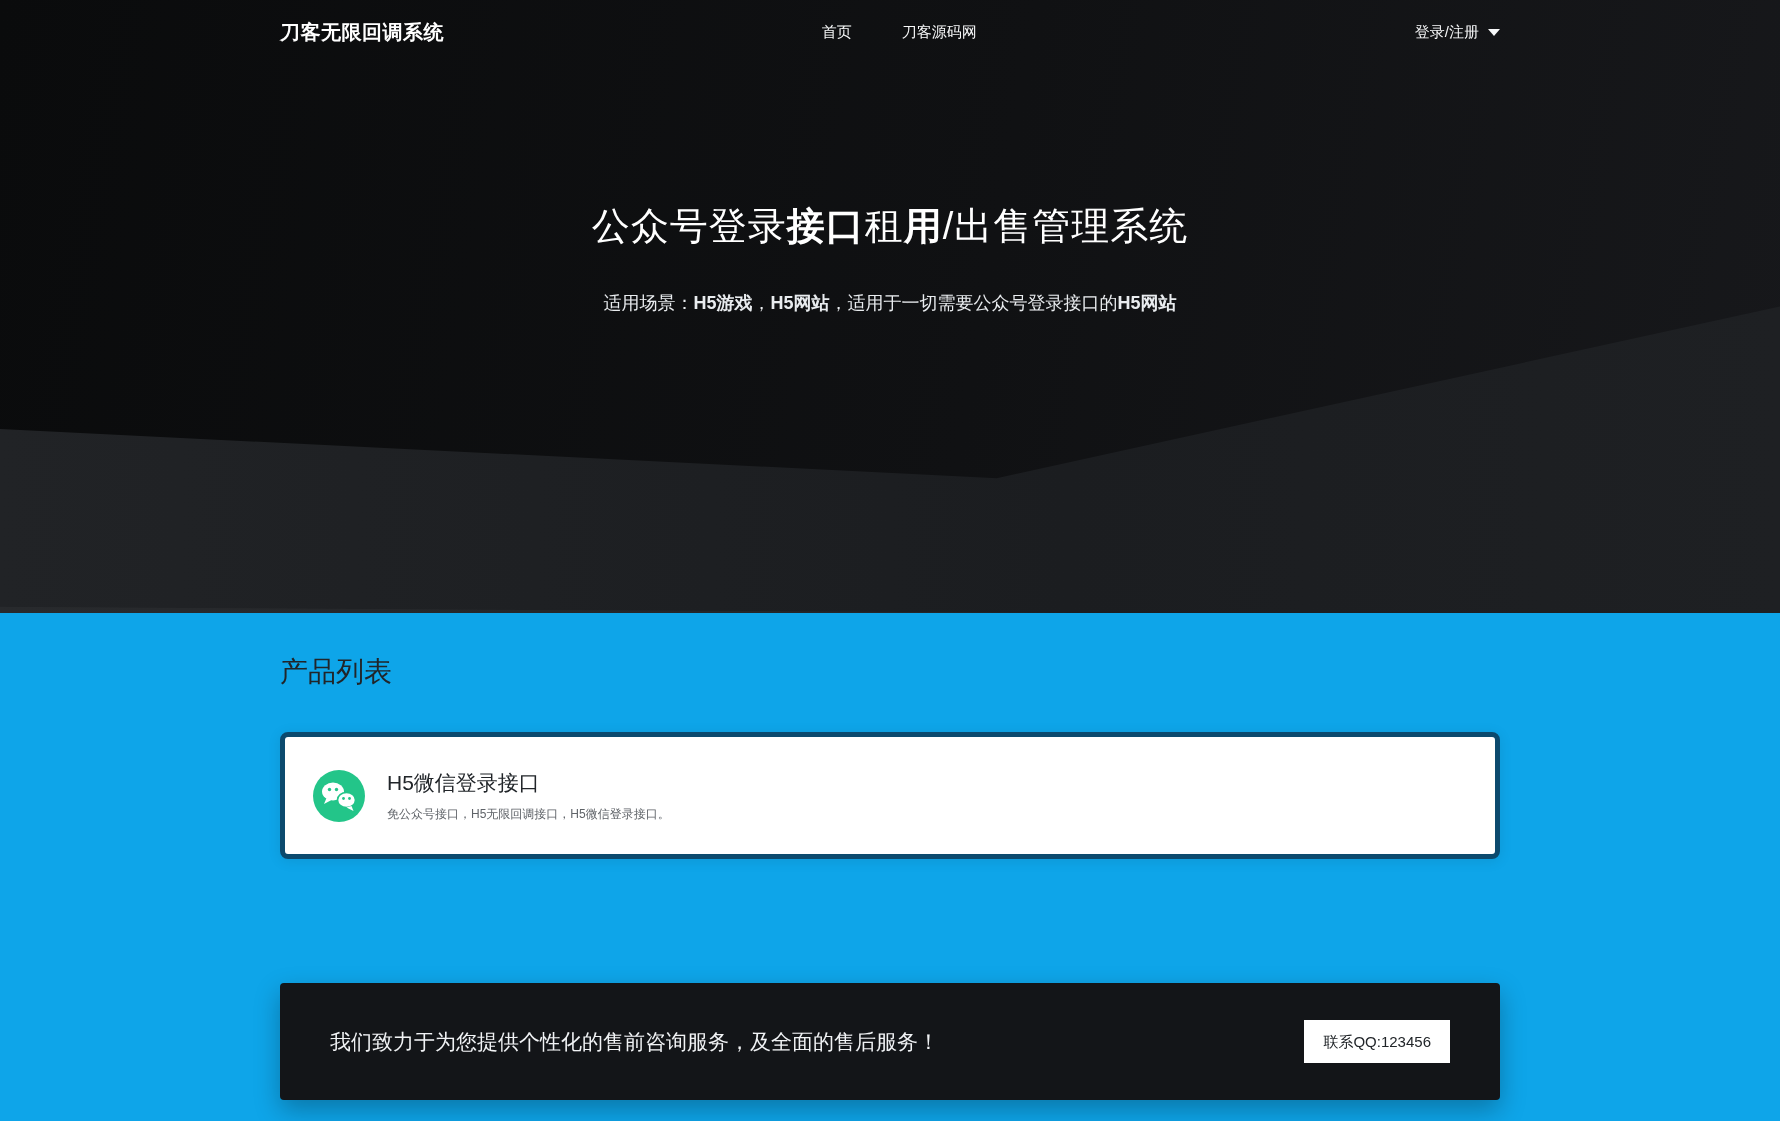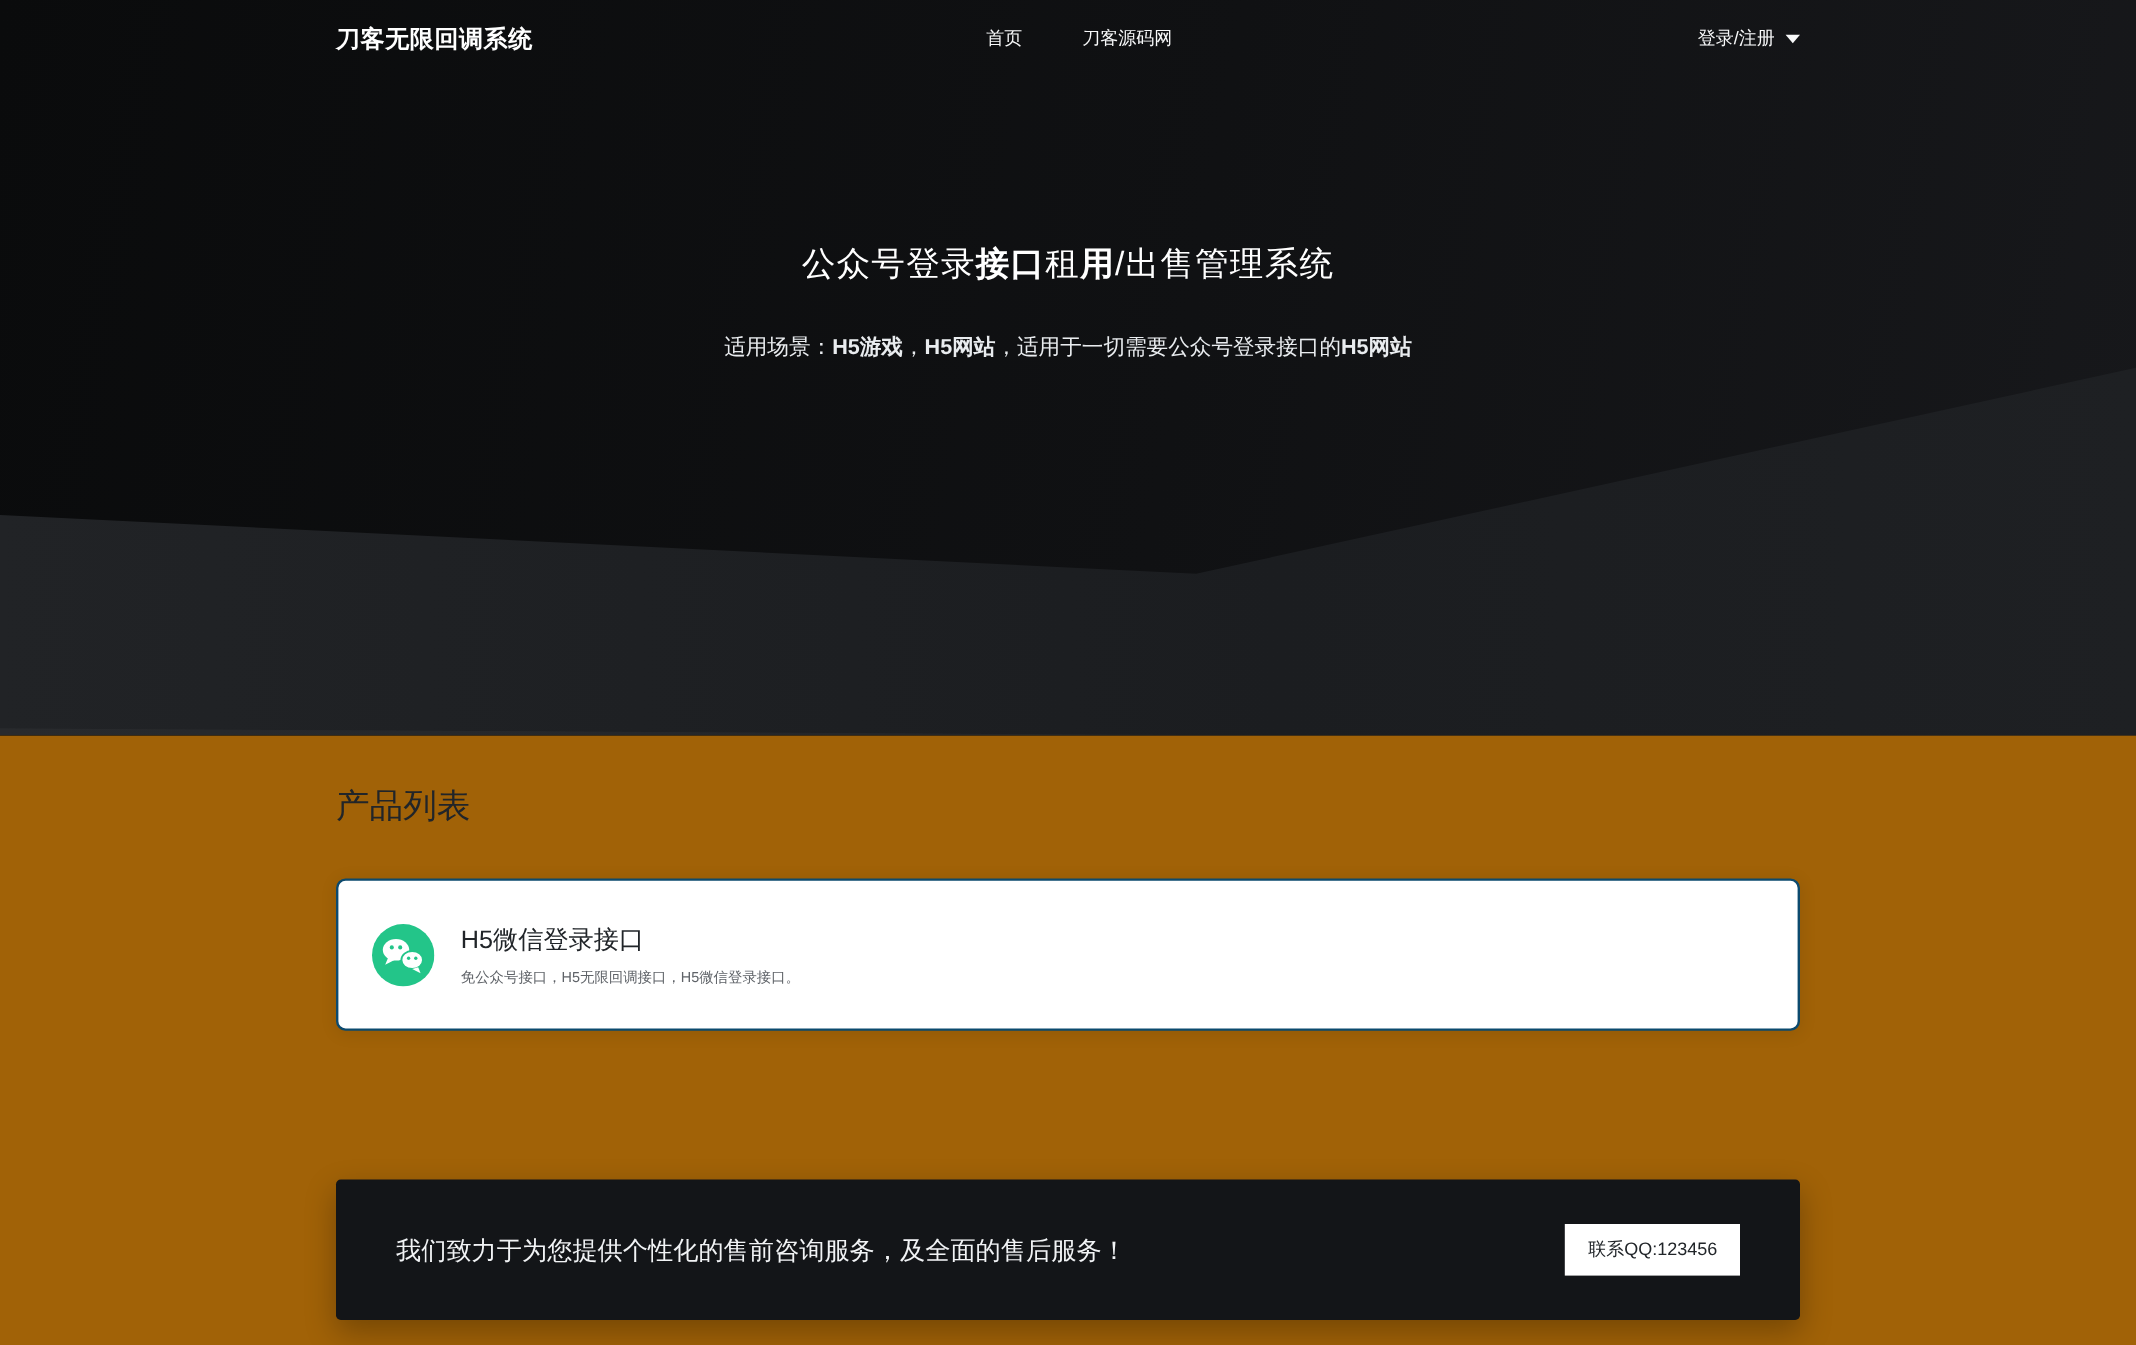--- a/index.html
+++ b/index.html
@@ -1,44 +1,44 @@
 <!DOCTYPE html>
 <html><head>
 <meta charset="utf-8">
 <style>
   * { margin:0; padding:0; box-sizing:border-box; }
   body { background:#e9e9e9; font-family:"Liberation Sans", sans-serif; }
-  .page { width:1780px; height:1121px; margin:0 auto; background:#a16207; overflow:hidden; position:relative; }
+  .page { width:1780px; height:1121px; margin:0 auto; background:#0ea5e9; overflow:hidden; position:relative; }
 
   
   .hero { position:relative; height:613px; background:linear-gradient(100deg,#0a0b0c 0%,#101113 55%,#17181b 100%); overflow:hidden; }
   .facet-a { position:absolute; inset:0; background:linear-gradient(90deg,#212326,#1b1d20 60%,#1e2023); clip-path:polygon(0 70%, 56% 78%, 100% 50%, 100% 100%, 0 100%); }
   .facet-b { position:absolute; inset:0; background:rgba(255,255,255,0.035); clip-path:polygon(0 99%, 62% 100%, 0 100%); }
 
   
   .navbar { position:absolute; top:0; left:0; right:0; height:64px; z-index:5; }
   .navbar-inner { width:1220px; height:64px; margin:0 auto; display:flex; align-items:center; justify-content:space-between; position:relative; }
   .brand { color:#fff; font-size:20px; font-weight:700; letter-spacing:0.5px; cursor:pointer; }
   .nav-links { position:absolute; left:50%; top:0; height:64px; transform:translateX(-44%); display:flex; align-items:center; gap:50px; }
   .nav-link { color:#f8f9fa; font-size:15px; cursor:pointer; }
   .account { display:flex; align-items:center; gap:9px; color:#f8f9fa; font-size:15px; cursor:pointer; }
   .caret { width:0; height:0; border-left:6px solid transparent; border-right:6px solid transparent; border-top:7px solid #f8f9fa; display:inline-block; }
 
   
   .hero-content { position:relative; z-index:2; padding-top:200px; text-align:center; color:#fff; }
-  .hero-title { font-size:28px; font-weight:500; letter-spacing:1px; line-height:1.4; }
+  .hero-title { font-size:38px; font-weight:500; letter-spacing:1px; line-height:1.4; }
   .hero-title span[data-bold="true"] { font-weight:800; }
   .hero-subtitle { margin-top:38px; font-size:18px; color:#e9ecef; line-height:25px; }
   .hero-subtitle span[data-bold="true"] { font-weight:700; }
 
   
   .products { width:1220px; margin:0 auto; padding-top:39px; }
   .section-heading { font-size:28px; font-weight:400; color:#212529; line-height:40px; }
   .cards { margin-top:40px; display:flex; gap:34px; }
-  .card { flex:1; height:127px; background:#fff; border-radius:8px; border:2px solid #0c4a6e;
+  .card { flex:1; height:127px; background:#fff; border-radius:8px; border:5px solid #0c4a6e;
           box-shadow:0 2px 14px rgba(0,0,0,0.09); padding:25px 28px; display:flex; align-items:center; cursor:pointer; }
   .card-icon { width:52px; height:52px; flex:0 0 52px; margin-right:22px; }
   .card-title { font-size:21px; font-weight:400; color:#212529; margin-bottom:9px; }
   .card-desc { font-size:12px; color:#5f6368; }
 
   
   .banner { width:1220px; margin:124px auto 0; height:117px; background:#131518; border-radius:4px;
             box-shadow:0 10px 26px rgba(0,0,0,0.28); display:flex; align-items:center; justify-content:space-between; padding:0 50px; }
   .banner-text { color:#f1f3f5; font-size:21px; }
   .banner-btn { background:#fff; color:#212529; font-size:15px; line-height:1; padding:14px 19px; border:none; border-radius:0; cursor:pointer; font-family:"Liberation Sans", sans-serif; }

